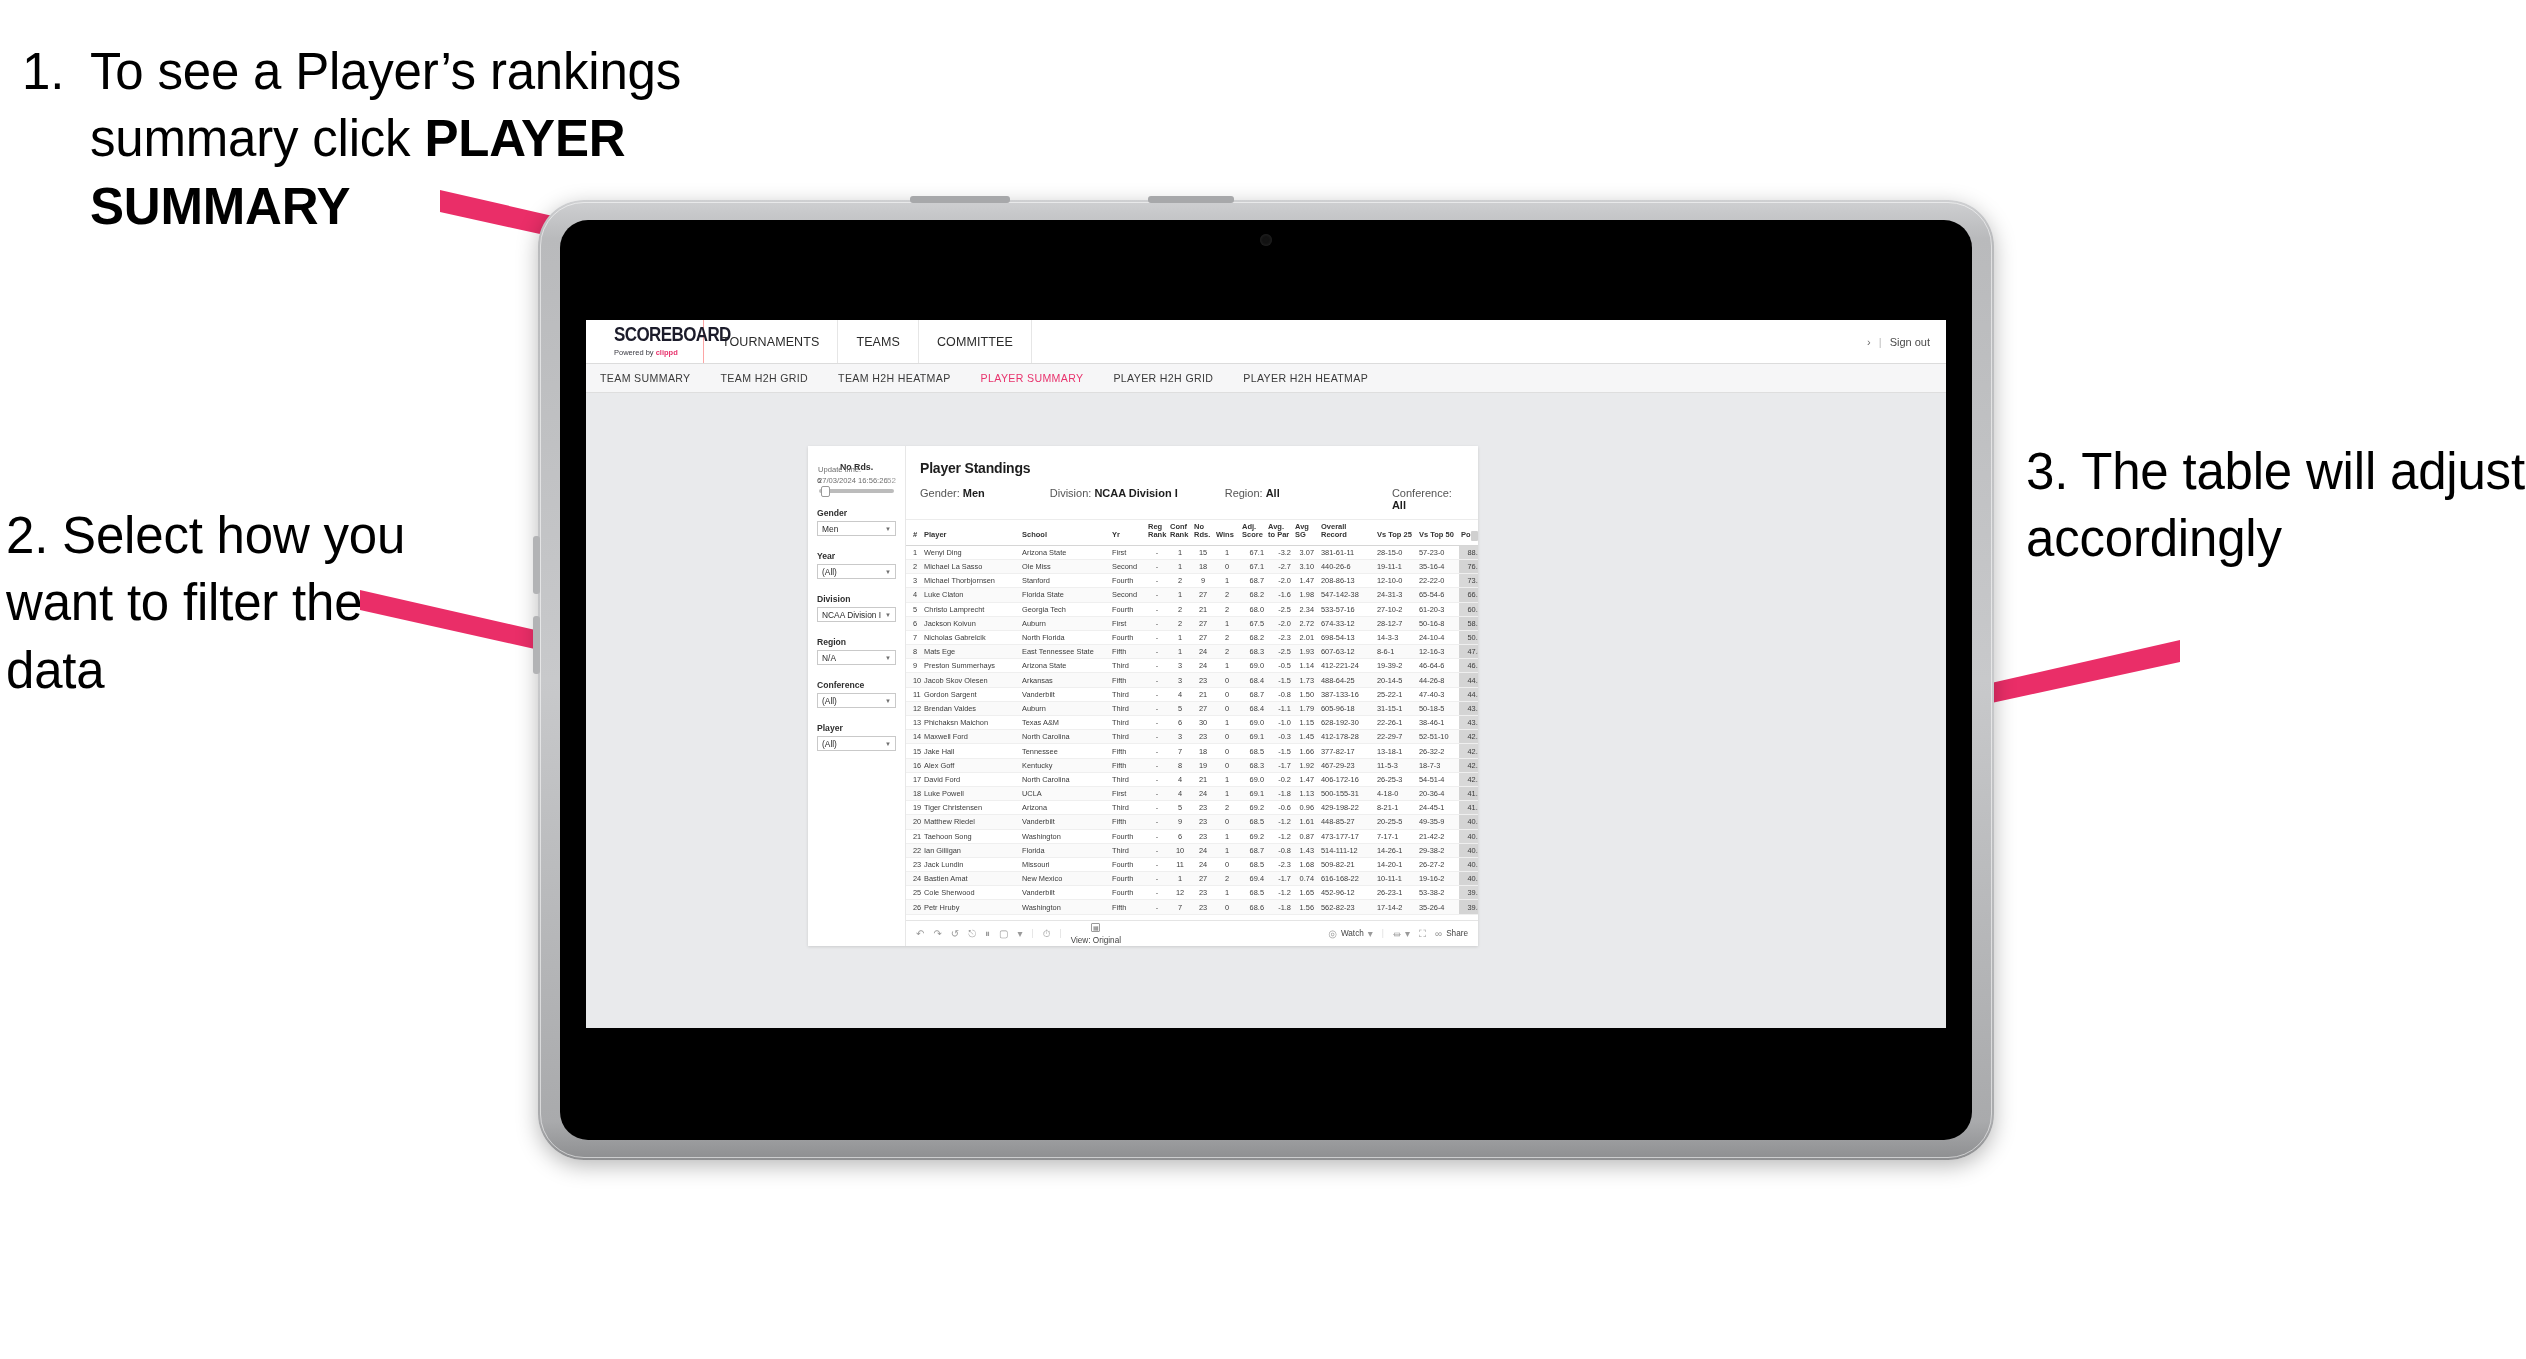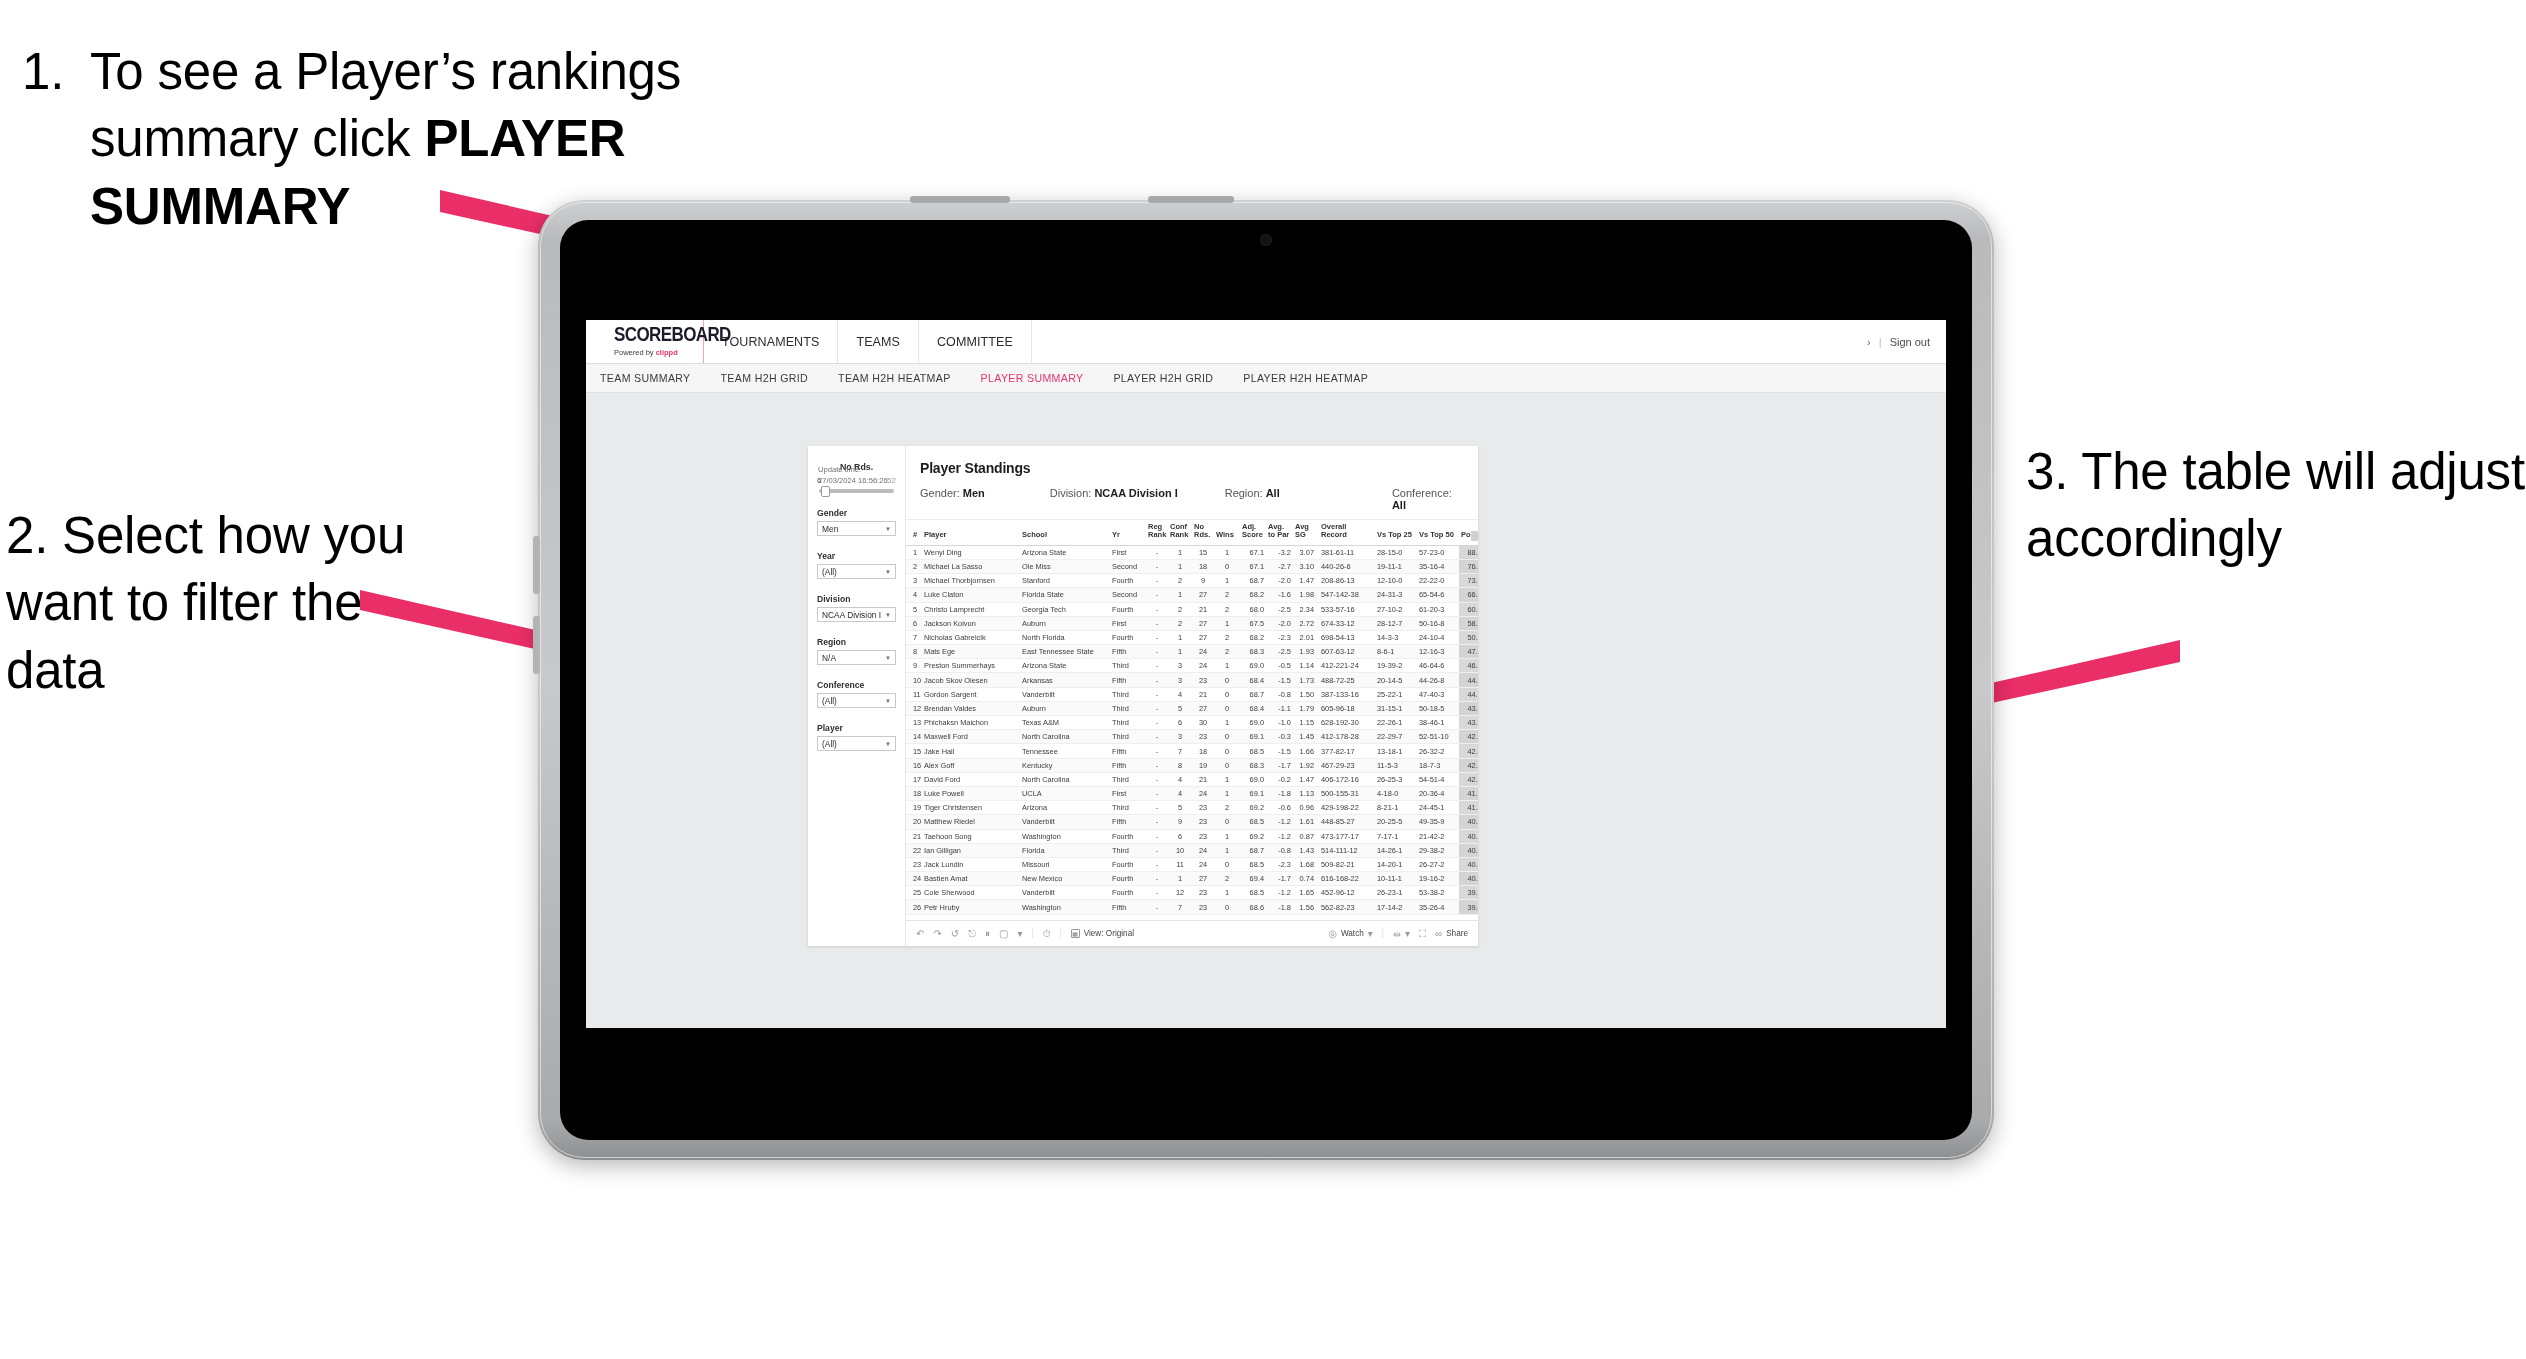--- a/index.html
+++ b/index.html
@@ -217,21 +217,21 @@
   }
 
   
   #viz-toolbar {
     height: 26px; border-top: 1px solid #e4e4e4; background: #fff;
     display: flex; align-items: center; padding: 0 10px;
     font-size: 8.2px; color: #6a6a6a; gap: 9px;
   }
   .tb-ico { font-size: 10px; color: #9a9a9a; line-height: 1; }
   .tb-sep { color: #dcdcdc; }
-  #tb-view { display: flex; align-items: center; gap: 4px; color: #444; }
+  #tb-view { display: flex; align-items: center; gap: 4px; color: #444; flex-direction: column; }
   #tb-view .bx {
     display: inline-block; width: 9px; height: 9px;
     border: 1px solid #9a9a9a; border-radius: 1px;
     font-size: 6px; text-align: center; line-height: 8px; color: #7a7a7a;
   }
   #tb-spacer { flex: 1; }
   .tb-right { display: flex; align-items: center; gap: 4px; color: #444; }
 </style>
 </head>
 <body>
@@ -572,21 +572,21 @@
                         <td class="c-player">Jacob Skov Olesen</td>
                         <td class="c-school">Arkansas</td>
                         <td class="c-yr">Fifth</td>
                         <td class="c-regr">-</td>
                         <td class="c-confr">3</td>
                         <td class="c-nords">23</td>
                         <td class="c-wins">0</td>
                         <td class="c-adj">68.4</td>
                         <td class="c-atp">-1.5</td>
                         <td class="c-sg">1.73</td>
-                        <td class="c-rec">488-72-25</td>
+                        <td class="c-rec">488-64-25</td>
                         <td class="c-t25">20-14-5</td>
                         <td class="c-t50">44-26-8</td>
                         <td class="c-pts">44.82</td>
                       </tr>
                       <tr>
                         <td class="c-rank">11</td>
                         <td class="c-player">Gordon Sargent</td>
                         <td class="c-school">Vanderbilt</td>
                         <td class="c-yr">Third</td>
                         <td class="c-regr">-</td>

